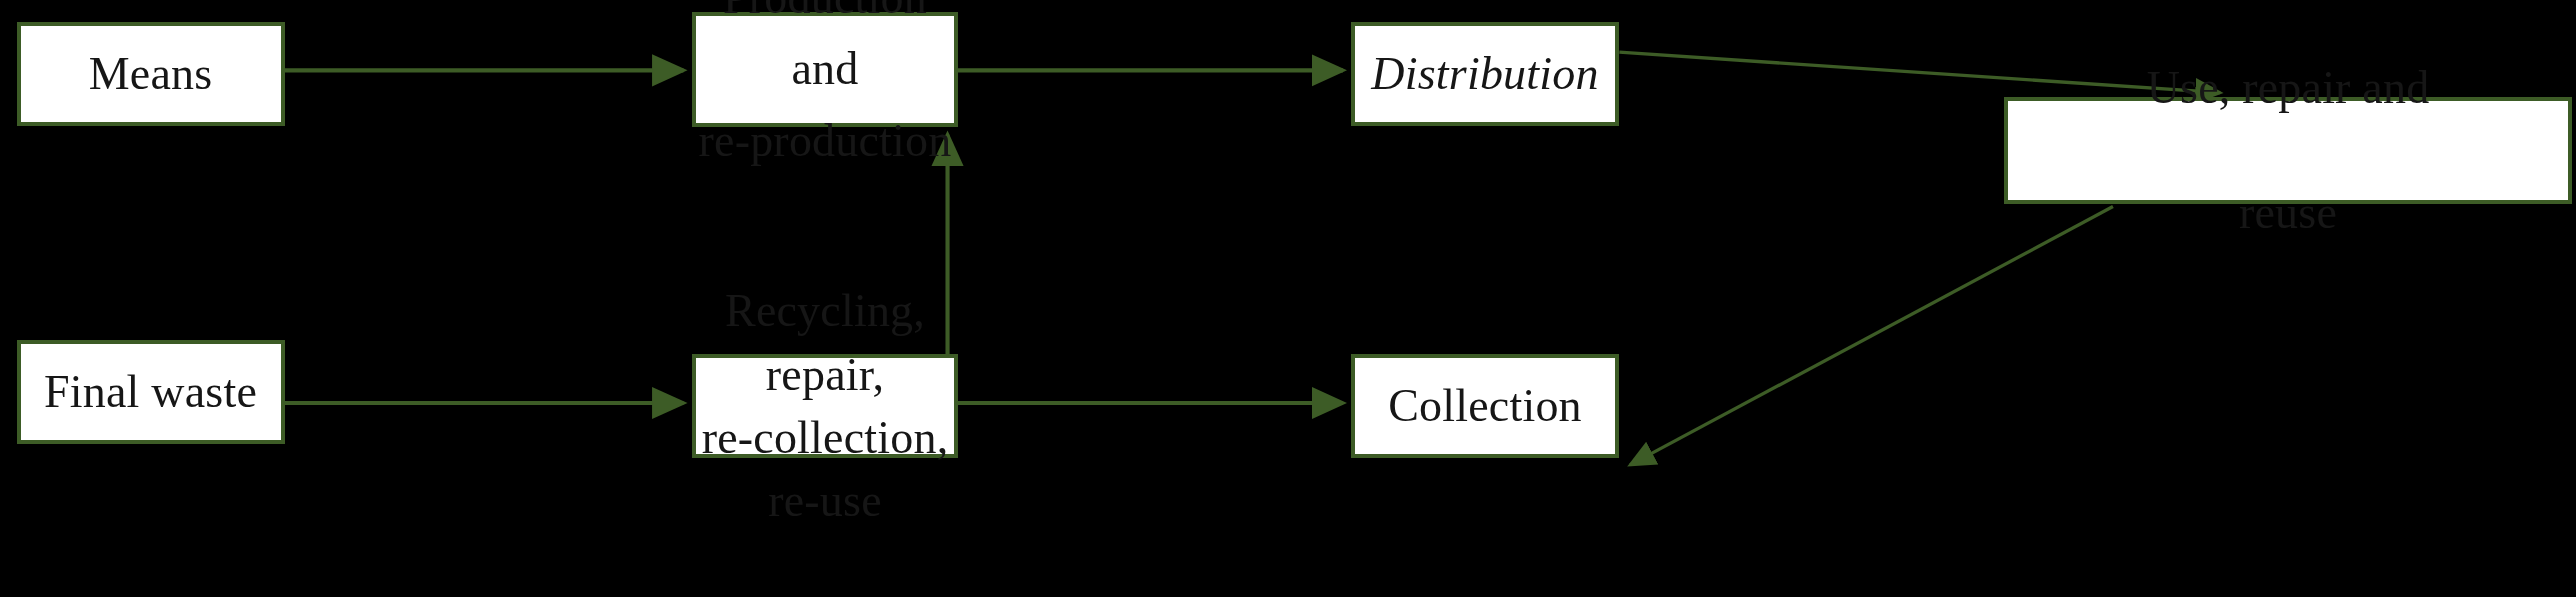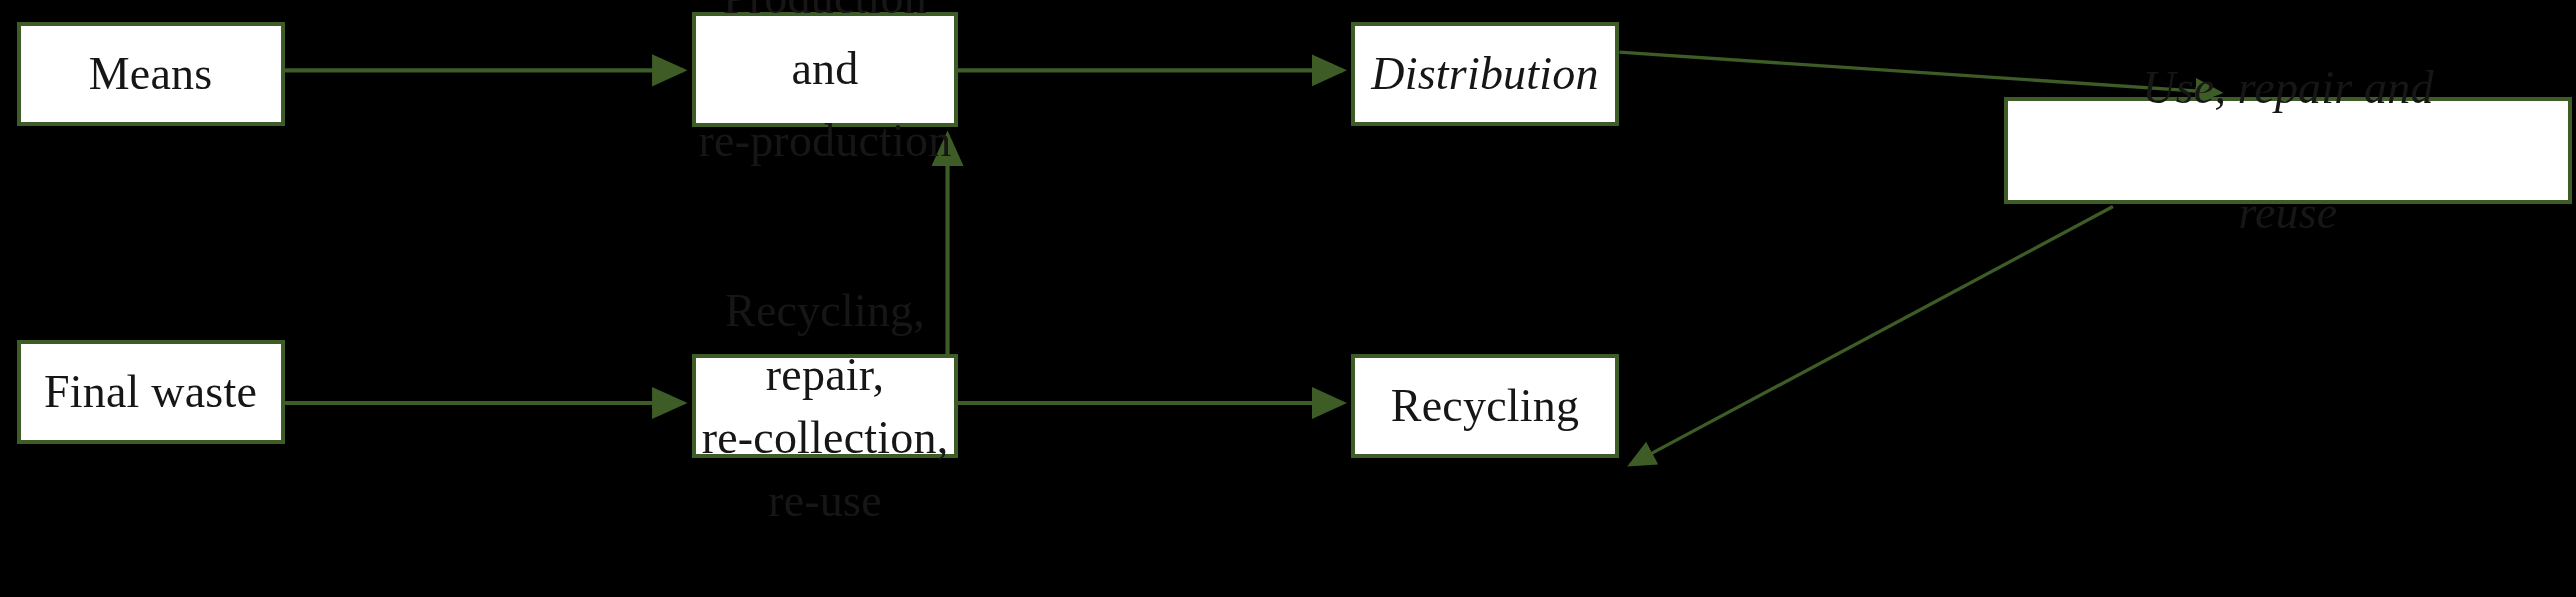--- a/index.html
+++ b/index.html
@@ -81,33 +81,33 @@
 
   <div class="node" style="left:692px; top:11.6px; width:266px; height:115px;">
     <span class="label">Production and
 re-production</span>
   </div>
 
   <div class="node" style="left:1351px; top:22px; width:268px; height:104px;font-style:italic;">
     <span class="label">Distribution</span>
   </div>
 
-  <div class="node" style="left:2004px; top:97px; width:568px; height:107px; line-height:1.35;font-style:italic;">
+  <div class="node" style="left:2004px; top:97px; width:568px; height:107px; line-height:1.35;">
     <span class="label">Use, repair and
 
 reuse</span>
   </div>
 
   <div class="node" style="left:16.5px; top:340px; width:268px; height:104px;">
     <span class="label">Final waste</span>
   </div>
 
   <div class="node" style="left:692px; top:354px; width:266px; height:104px; line-height:1.38;">
     <span class="label">Recycling, repair,
 re-collection, re-use</span>
   </div>
 
   <div class="node" style="left:1351px; top:354px; width:268px; height:104px;">
-    <span class="label">Recycling</span>
+    <span class="label">Collection</span>
   </div>
 
 </div>
 
 
 </body></html>

